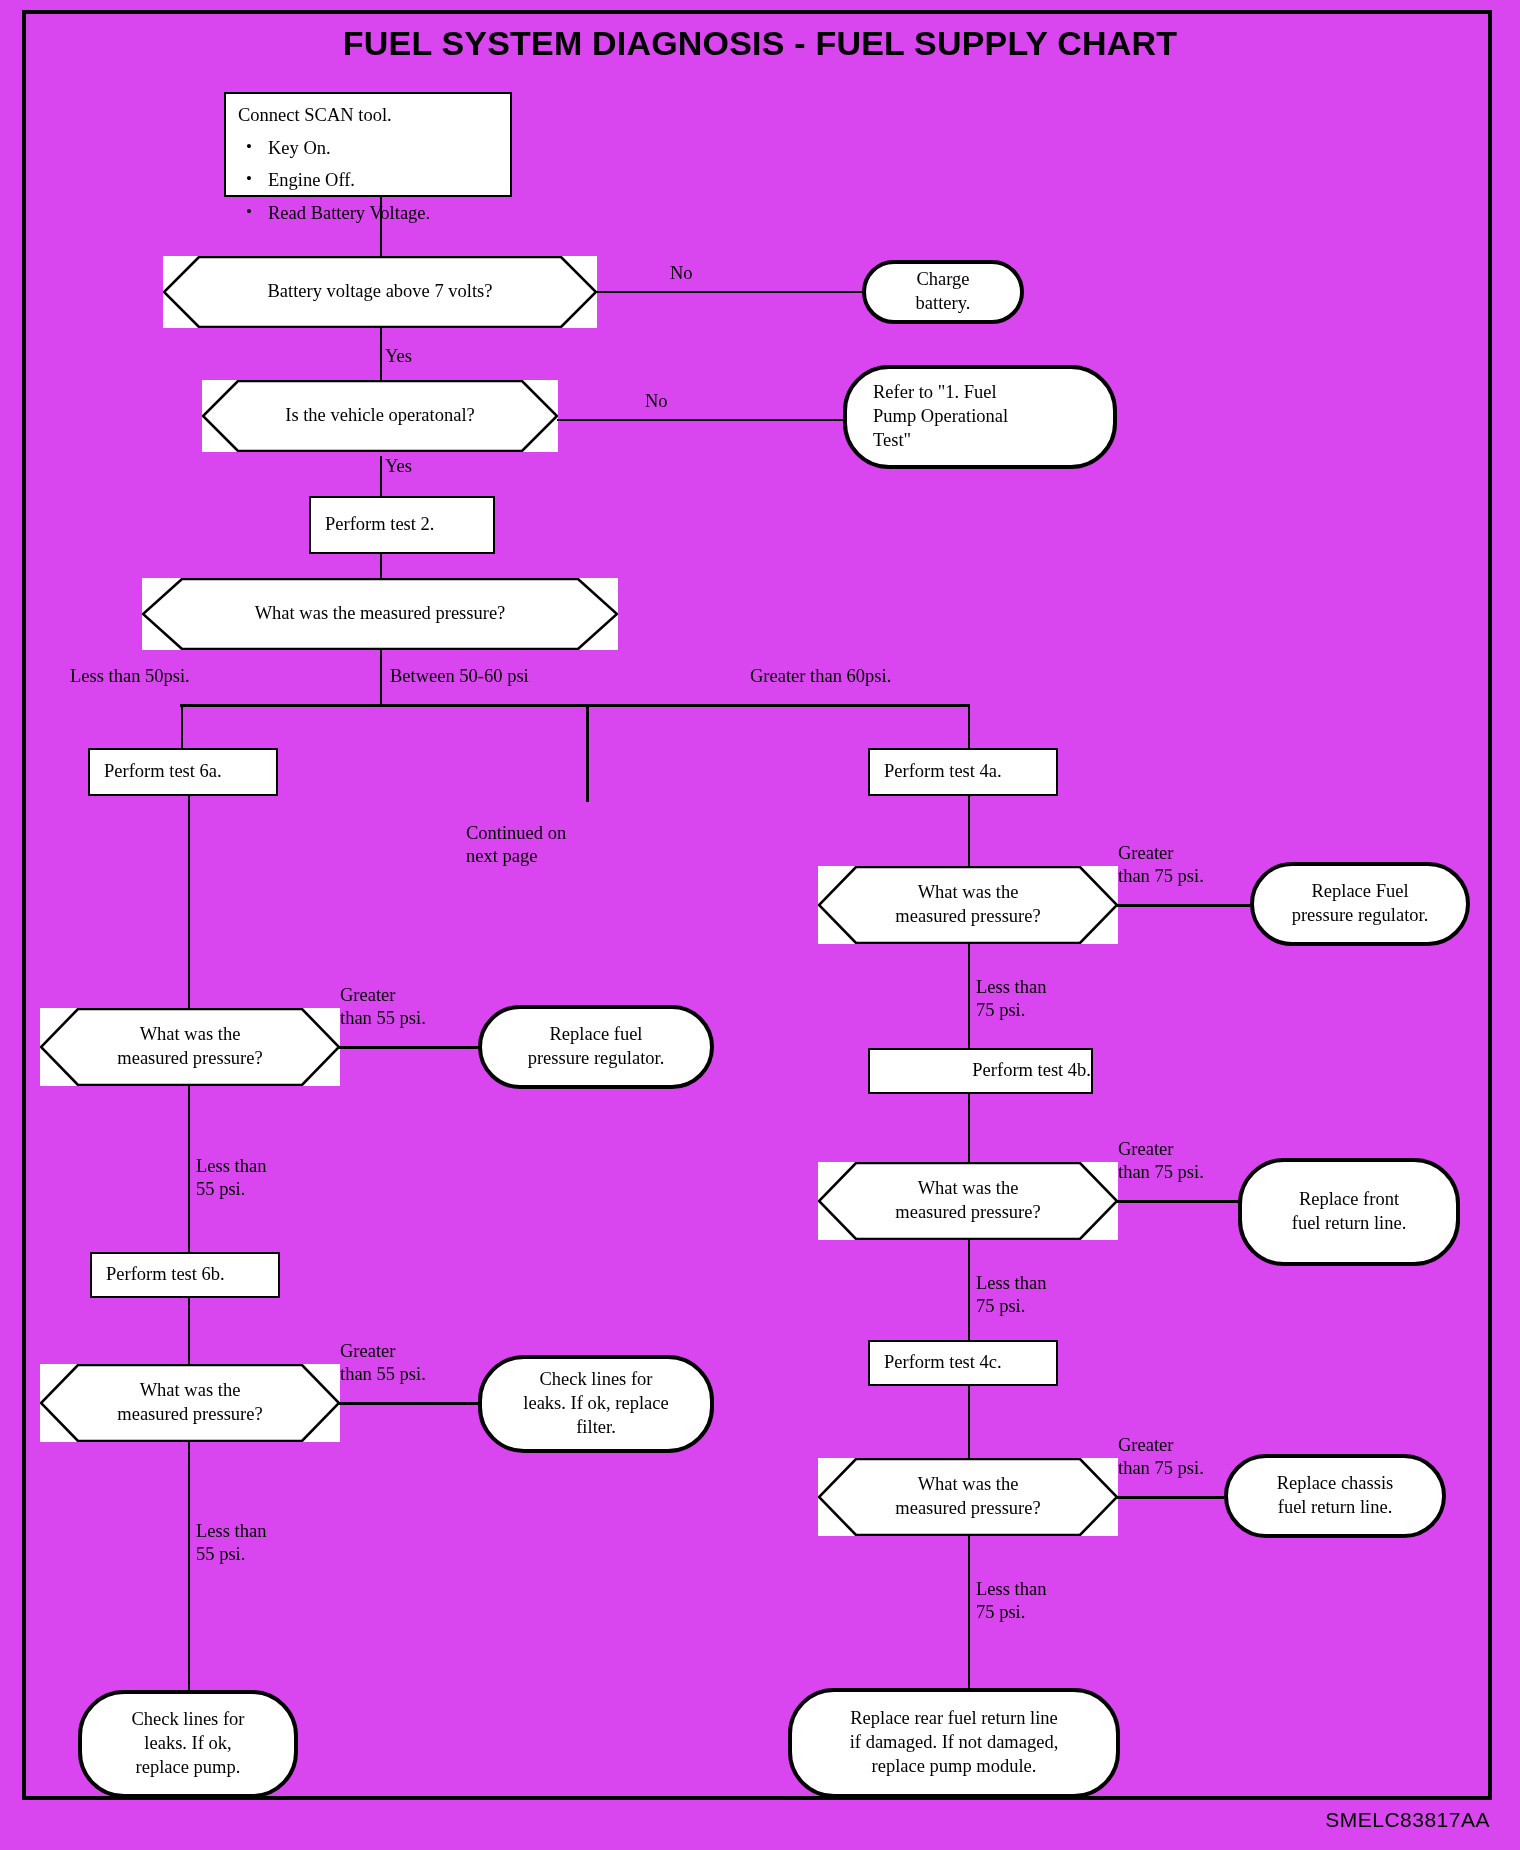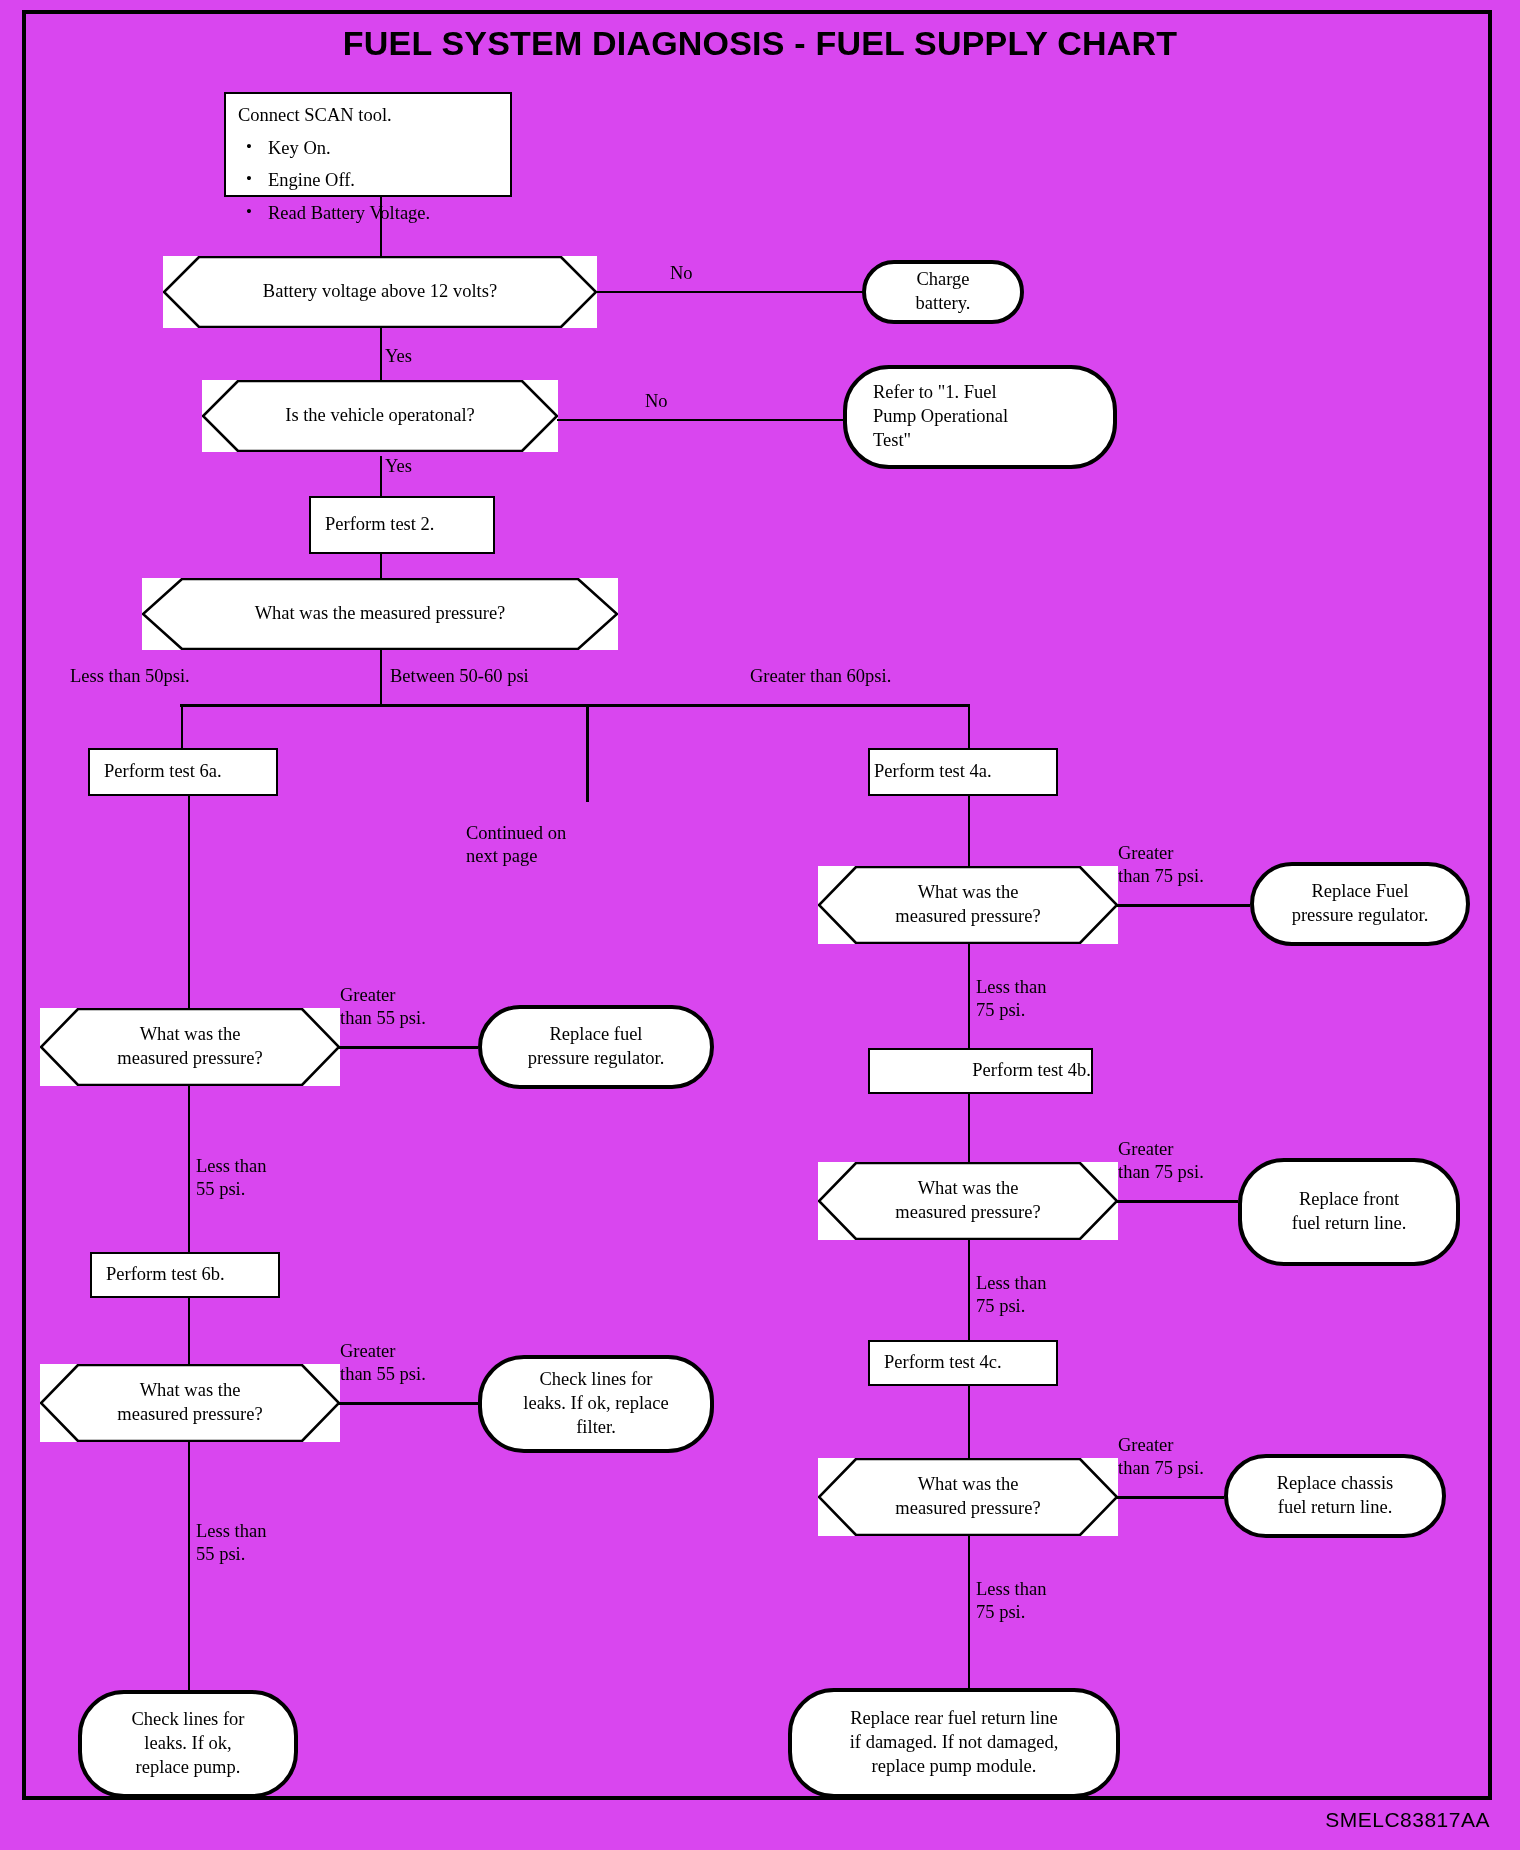--- a/index.html
+++ b/index.html
@@ -62,21 +62,21 @@
       </ul>
     </div>
   </div>
 
   <div class="ln v" style="left:380px;top:197px;height:59px;"></div>
 
   <div class="node hex" style="left:163px;top:256px;width:434px;height:72px;">
     <svg class="hexsvg" viewBox="0 0 434 72" preserveAspectRatio="none">
       <polygon points="36,1 398,1 433,36 398,71 36,71 1,36" fill="#fff" stroke="#000" stroke-width="2.6"></polygon>
     </svg>
-    <div class="hextext">Battery voltage above 12 volts?</div>
+    <div class="hextext">Battery voltage above 7 volts?</div>
   </div>
 
   <div class="ln h" style="left:596px;top:291px;width:268px;"></div>
   <div class="lbl" style="left:670px;top:262px;width:60px;">No</div>
 
   <div class="node term" style="left:862px;top:260px;width:162px;height:64px;white-space:pre-line;">
     <span>Charge
 battery.</span>
   </div>
 
@@ -185,21 +185,21 @@
   <div class="ln v" style="left:188px;top:1442px;height:250px;"></div>
   <div class="lbl left" style="left:196px;top:1520px;width:150px;">Less than
 55 psi.</div>
 
   <div class="node term" style="left:78px;top:1690px;width:220px;height:108px;white-space:pre-line;">
     <span>Check lines for
 leaks. If ok,
 replace pump.</span>
   </div>
 
-  <div class="node proc" style="left:868px;top:748px;width:190px;height:48px;justify-content:flex-start;padding-left:4px;">
+  <div class="node proc" style="left:868px;top:748px;width:190px;height:48px;justify-content:flex-start;padding-left:14px;">
     <span>Perform test 4a.</span>
   </div>
 
   <div class="ln v" style="left:968px;top:796px;height:70px;"></div>
 
   <div class="node hex" style="left:818px;top:866px;width:300px;height:78px;">
     <svg class="hexsvg" viewBox="0 0 300 78" preserveAspectRatio="none">
       <polygon points="38,1 262,1 299,39 262,77 38,77 1,39" fill="#fff" stroke="#000" stroke-width="2.6"></polygon>
     </svg>
     <div class="hextext" style="white-space:pre-line;">What was the

